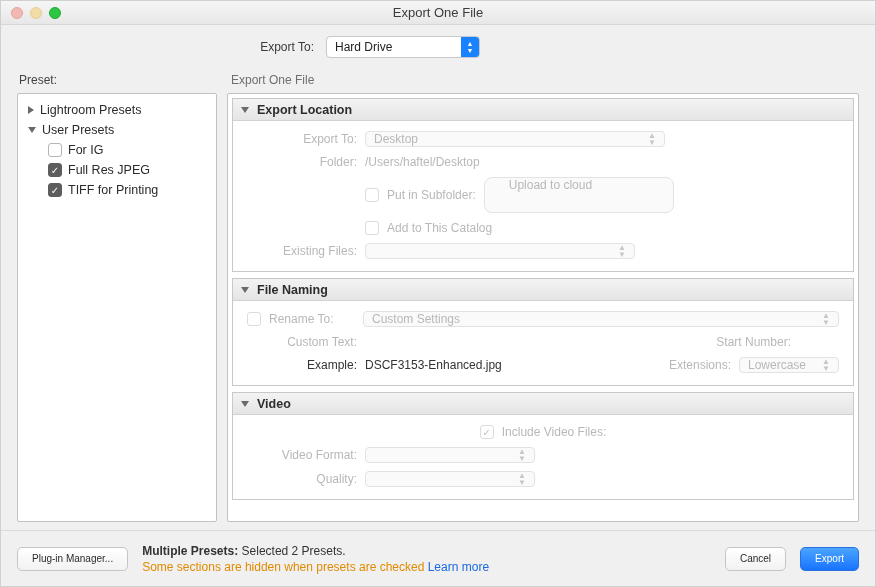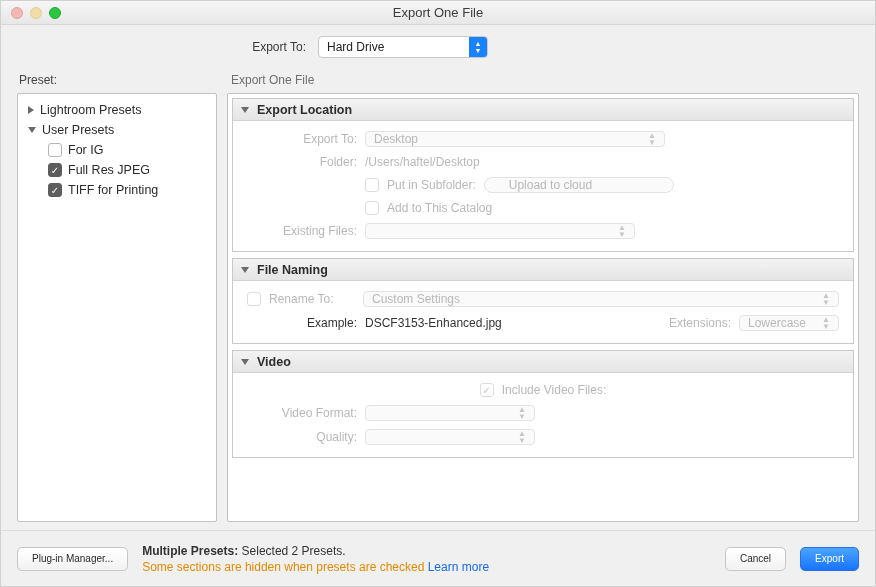--- a/index.html
+++ b/index.html
@@ -111,21 +111,21 @@
     border:1px solid #e2e2e2; border-radius:4px; background:#fafafa;
     height:16px; display:flex; align-items:center; padding:0 8px;
     color:#b8b8b8; position:relative; min-width: 0;
   }
   .dim-box .arrows {
     margin-left:auto; font-size:8px; line-height:7px; color:#c6c6c6;
     display:flex; flex-direction:column; align-items:center;
   }
   .dim-input {
     border:1px solid #e2e2e2; border-radius:8px; background:#fafafa;
-    height:16px; padding:0 24px; color:#b8b8b8;
+    height:36px; padding:0 24px; color:#b8b8b8;
   }
   .chk2 {
     width:14px; height:14px; border:1px solid #dcdcdc; border-radius:3px;
     background:#fff; display:inline-flex; align-items:center; justify-content:center;
     font-size:10px; color:#bfbfbf;
   }
   .chk2.checked::after{ content:"✓"; }
 
   .footer {
     height: 56px; border-top:1px solid #dadada;
@@ -155,21 +155,21 @@
     <div class="traffic">
       <div class="dot red"></div>
       <div class="dot amber"></div>
       <div class="dot green"></div>
     </div>
     <div class="title">Export One File</div>
   </div>
 
   <div class="toprow">
     <span class="label-right" style="width:190px;">Export To:</span>
-    <div class="mac-select" style="width:170px;">
+    <div class="mac-select" style="width:154px;">
       <span class="text">Hard Drive</span>
       <span class="stepper">
         <span>▲</span>
           <span>▼</span>
       </span>
     </div>
     <span style="width:260px;"></span>
   </div>
 
   <div class="body">
@@ -260,20 +260,26 @@
             <div class="form-row">
               <span class="chk2"></span>
               <span class="dim" style="width:86px; text-align:left;">Rename To:</span>
               <div class="dim-box" style="flex:1;">
                 <span>Custom Settings</span>
                 <span class="arrows">
                     <span>▲</span>
                     <span>▼</span>
                   </span>
               </div>
+            </div>
+            <div class="form-row">
+              <span class="lab">Custom Text:</span>
+              <span class="spacer"></span>
+              <span class="dim">Start Number:</span>
+              <span style="width:40px;"></span>
             </div>
             <div class="form-row" style="margin-bottom:0;">
               <span class="lab dark">Example:</span>
               <span style="color:#333;">DSCF3153-Enhanced.jpg</span>
               <span class="spacer"></span>
               <span class="dim">Extensions:</span>
               <div class="dim-box" style="width:100px;">
                 <span>Lowercase</span>
                 <span class="arrows">
                     <span>▲</span>

